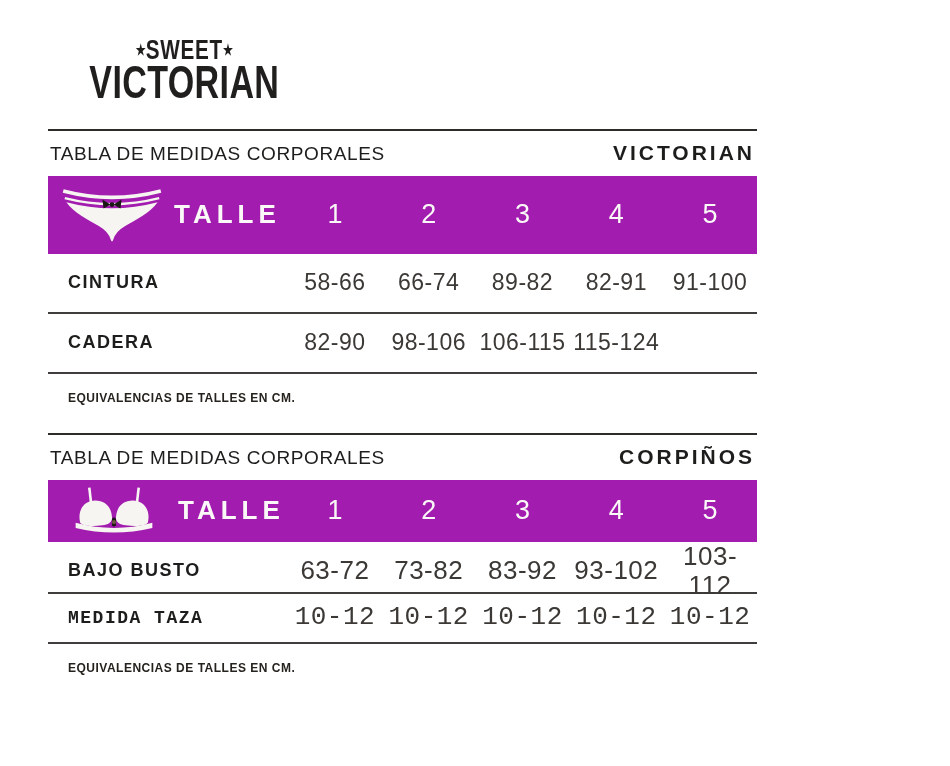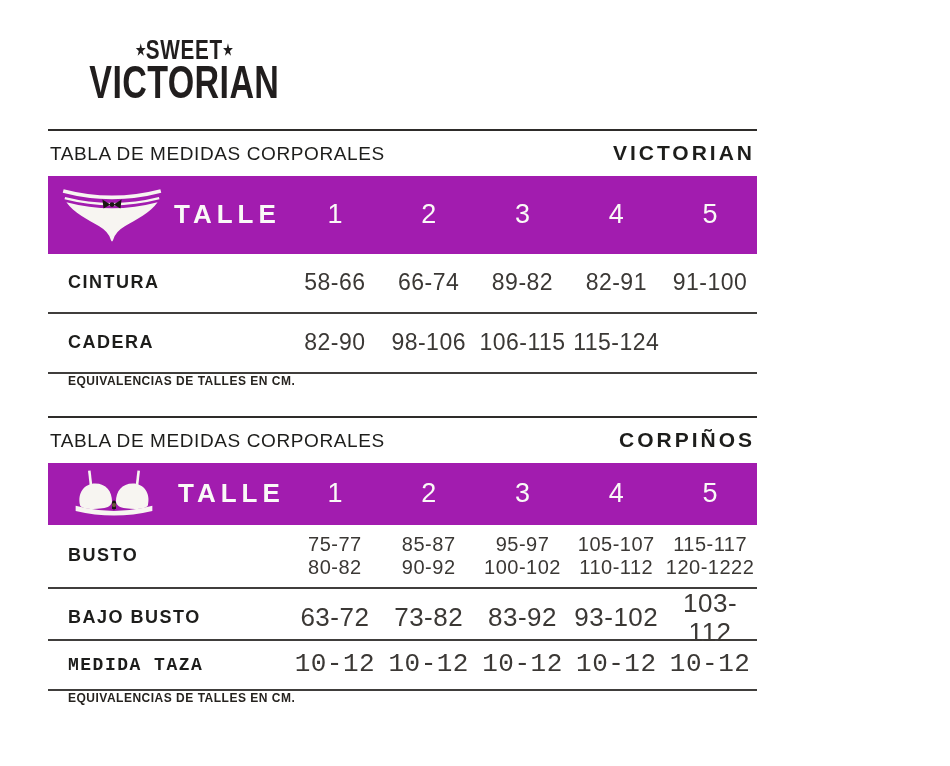--- a/index.html
+++ b/index.html
@@ -29,21 +29,21 @@
   .data-row{display:grid;grid-template-columns:240px repeat(5,1fr);align-items:center;border-bottom:2px solid #403e3c;}
   .first .data-row{height:58px;}
   .second .data-row.r-busto{height:62px;}
   .second .data-row.r-bajo{height:50px;}
   .second .data-row.r-taza{height:48px;font-family:Liberation Mono, monospace;}
   .row-label{padding-left:20px;font-size:18px;font-weight:bold;letter-spacing:1.5px;color:#1d1d1b;}
   .cell{text-align:center;font-size:23px;font-weight:400;color:#3b3835;letter-spacing:0.5px;white-space:pre-line;line-height:1.12;}
   .second .cell{font-size:26px;}
   .second .cell.two-line{font-size:20px;}
 
-  .footnote{padding:0 0 0 20px;font-size:12px;font-weight:bold;letter-spacing:0.5px;color:#26231f;}
+  .footnote{padding:17px 0 0 20px;font-size:12px;font-weight:bold;letter-spacing:0.5px;color:#26231f;}
 
   .garment-icon{display:block;}
 </style>
 </head>
 <body>
 
 <div class="page">
 
   
   <div class="logo">
@@ -117,33 +117,20 @@
         </svg>
         <span class="size-label">TALLE</span>
       </div>
       <div class="head-size">1</div>
       <div class="head-size">2</div>
       <div class="head-size">3</div>
       <div class="head-size">4</div>
       <div class="head-size">5</div>
     </div>
 
-    <div class="data-row r-busto">
-      <div class="row-label">BUSTO</div>
-      <div class="cell two-line">75-77
-80-82</div>
-      <div class="cell two-line">85-87
-90-92</div>
-      <div class="cell two-line">95-97
-100-102</div>
-      <div class="cell two-line">105-107
-110-112</div>
-      <div class="cell two-line">115-117
-120-1222</div>
-    </div>
 
     <div class="data-row r-bajo">
       <div class="row-label">BAJO BUSTO</div>
       <div class="cell">63-72</div>
       <div class="cell">73-82</div>
       <div class="cell">83-92</div>
       <div class="cell">93-102</div>
       <div class="cell">103-112</div>
     </div>
 

